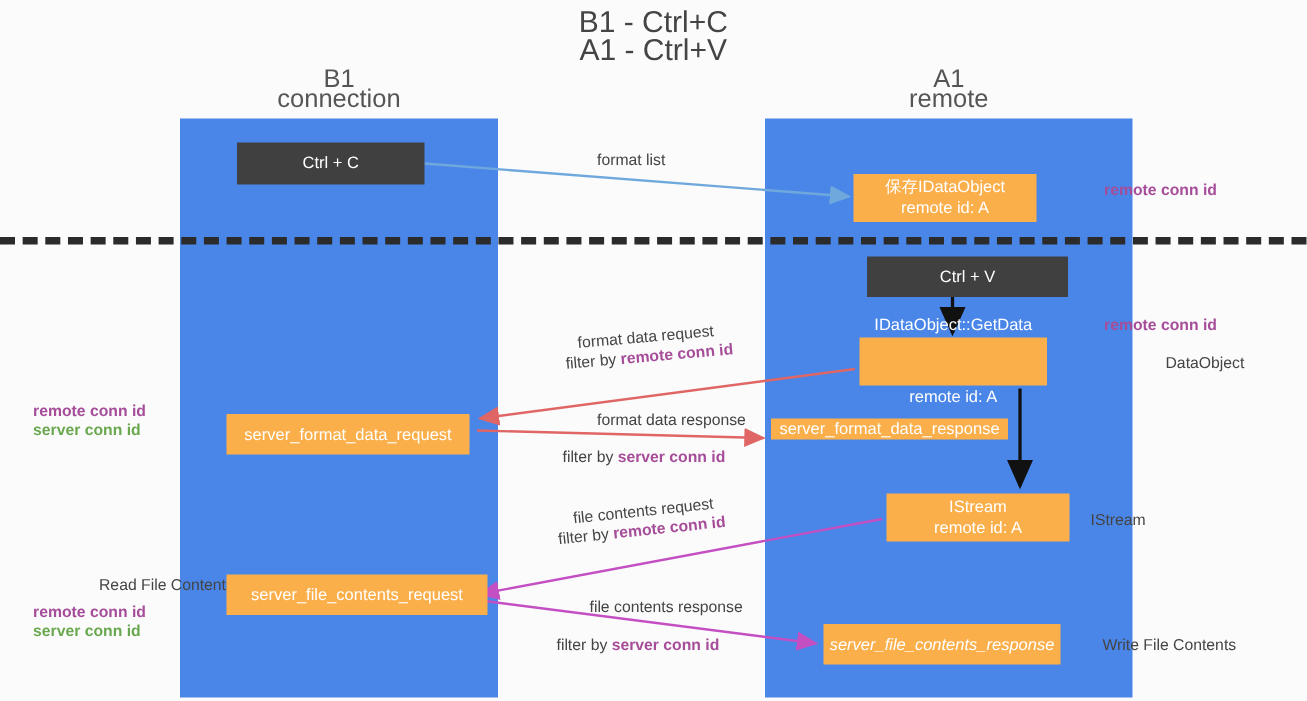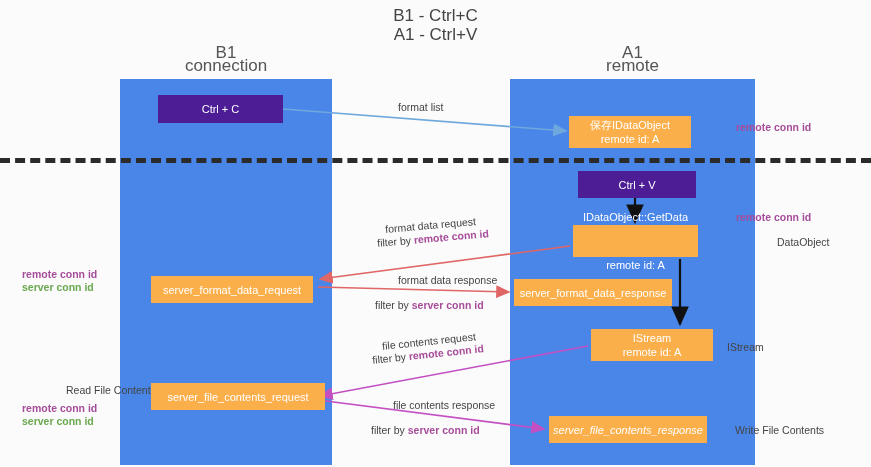--- a/index.html
+++ b/index.html
@@ -17,48 +17,48 @@
   .lane{
     position:absolute;
     background:#4a86e8;
   }
   .lane-b1{left:120px;top:79px;width:212px;height:386px;}
   .lane-a1{left:510px;top:79px;width:245px;height:386px;}
 
   
   .doc-title{
     position:absolute;left:0;top:6px;width:871px;
-    text-align:center;font-size:17px;line-height:19px;color:#444;
+    text-align:center;font-size:20px;line-height:19px;color:#444;
   }
   .lane-head{
     position:absolute;text-align:center;font-size:17px;line-height:13px;color:#555;
   }
   .lane-head-b1{left:120px;top:46px;width:212px;}
   .lane-head-a1{left:510px;top:46px;width:245px;}
 
   
   .node{
     position:absolute;
     display:flex;flex-direction:column;
     align-items:center;justify-content:center;
     color:#ffffff;font-size:11px;line-height:14px;
     text-align:center;
     box-sizing:border-box;
     padding:2px 4px;
     z-index:6;
   }
-  .node.green{background:#4c1d95;}
+  .node.green{background:#404040;}
   .node.orange{background:#fbaf4b;}
 
   .n-ctrlc{left:158px;top:95px;width:125px;height:28px;}
   .n-dataobject{left:569px;top:116px;width:122px;height:32px;}
-  .n-ctrlv{left:578px;top:171px;width:118px;height:27px;}
+  .n-ctrlv{left:578px;top:171px;width:134px;height:27px;}
   .n-getdata{left:573px;top:225px;width:125px;height:32px;gap:34px;}
   .n-sfdreq{left:151px;top:276px;width:162px;height:27px;}
-  .n-sfdres{left:514px;top:279px;width:158px;height:27px;}
+  .n-sfdres{left:514px;top:279px;width:158px;height:14px;}
   .n-istream{left:591px;top:329px;width:122px;height:32px;}
   .n-sfcreq{left:151px;top:383px;width:174px;height:27px;}
   .n-sfcres{left:549px;top:416px;width:158px;height:27px;font-style:italic;}
 
   
   .divider{
     position:absolute;left:0;top:158px;width:871px;height:0;
     border-top:5px dashed #2b2b2b;
     z-index:9;
   }

